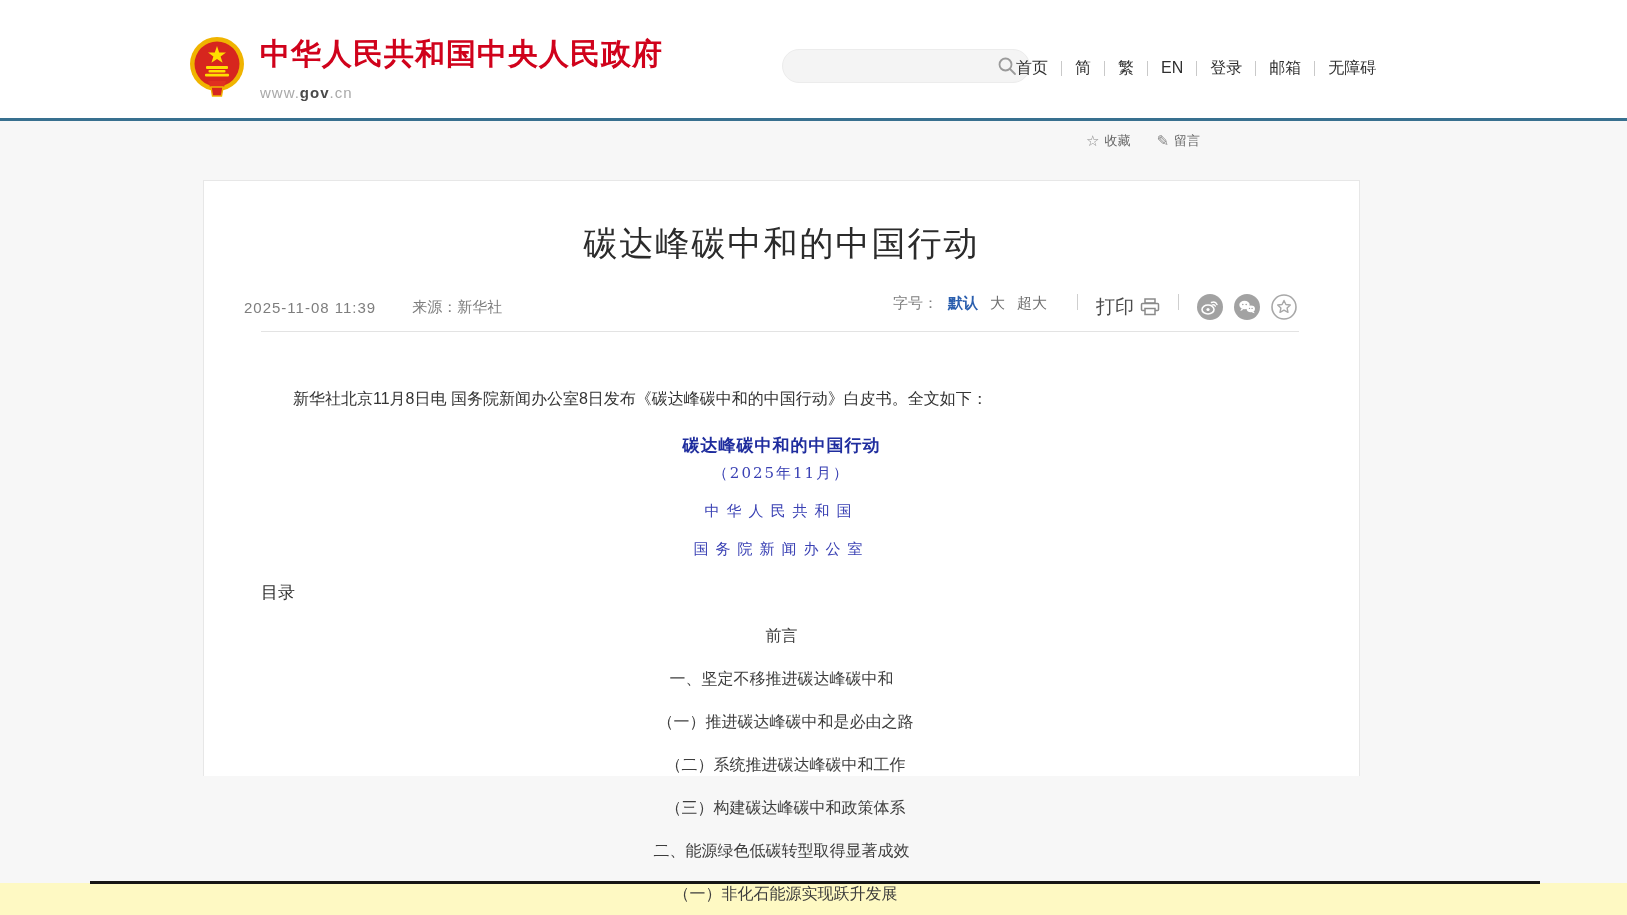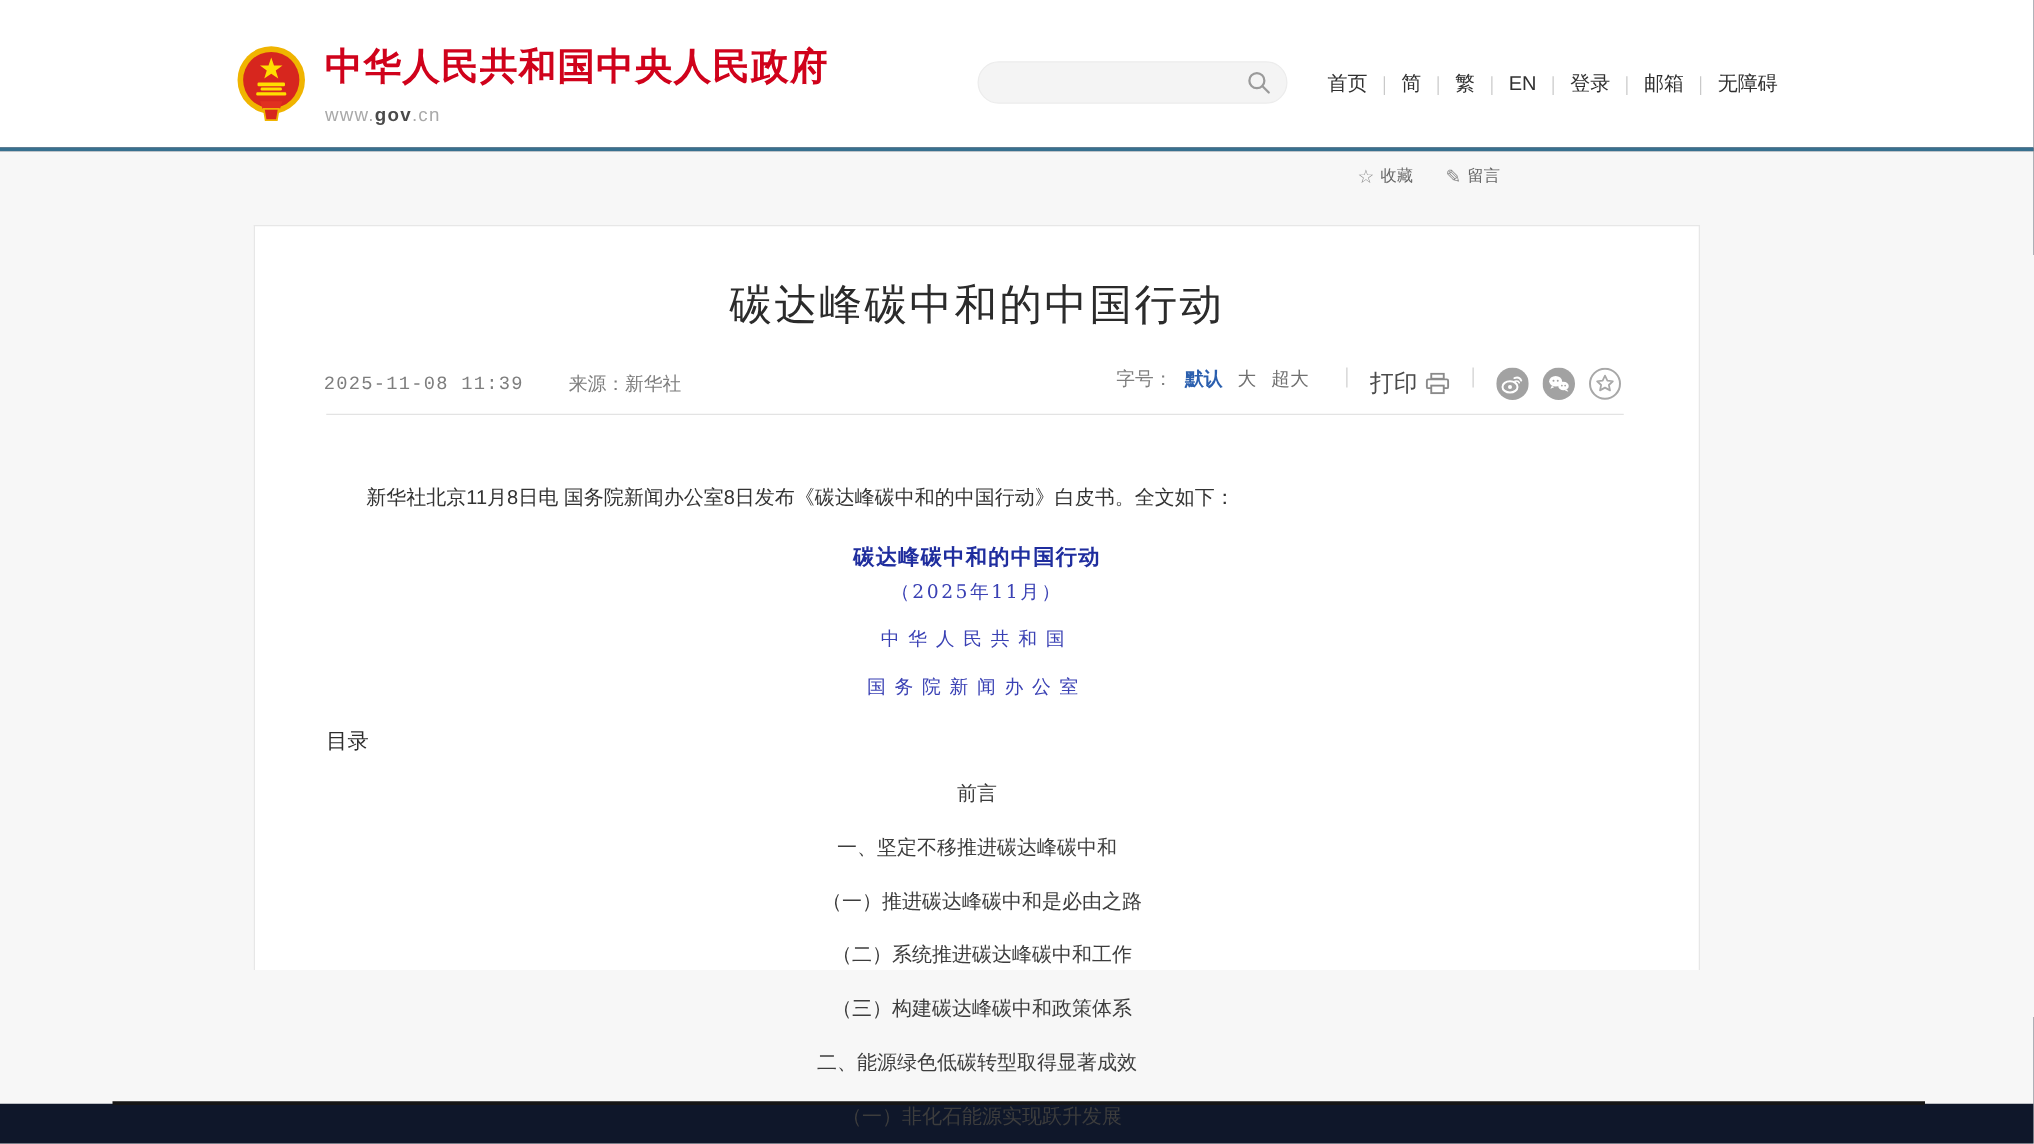--- a/index.html
+++ b/index.html
@@ -1,54 +1,54 @@
 <!DOCTYPE html>
 <html><head>
 <meta charset="utf-8">
 <style>
   * { margin:0; padding:0; box-sizing:border-box; }
   html,body { background:#ffffff; }
   body { font-family:"Liberation Sans","DejaVu Sans",sans-serif; }
-  .page { position:relative; width:1627px; height:915px; background:#0f172a; overflow:hidden; }
+  .page { position:relative; width:1627px; height:915px; background:#fef9c3; overflow:hidden; }
 
   
   .header { position:absolute; left:0; top:0; width:1627px; height:118px; background:#ffffff; }
   .logo-group { position:absolute; left:188px; top:36px; display:flex; align-items:flex-start; cursor:pointer; }
   .emblem { width:58px; height:64px; margin-right:14px; }
   .site-title { font-size:30px; font-weight:bold; color:#d0021b; letter-spacing:1px; line-height:36px; }
   .site-url { margin-top:12px; font-size:15px; color:#a9a9a9; letter-spacing:1px; }
   .site-url .gov { color:#4a4a4a; font-weight:bold; }
 
   .search-box { position:absolute; left:782px; top:49px; width:248px; height:34px;
     background:#f4f4f4; border:1px solid #ececec; border-radius:17px; display:flex; align-items:center; }
   .search-input { flex:1; height:30px; border:none; outline:none; background:transparent;
     padding:0 6px 0 16px; font-size:14px; color:#333; }
   .search-icon { width:20px; height:20px; margin-right:12px; cursor:pointer; flex:0 0 auto; }
 
-  .top-nav { position:absolute; left:1062px; top:56px; display:flex; align-items:center; height:24px; }
+  .top-nav { position:absolute; left:1016px; top:56px; display:flex; align-items:center; height:24px; }
   .top-nav .nav-item { font-size:16px; color:#303030; padding:0 13px; cursor:pointer; white-space:nowrap; line-height:24px; }
   .top-nav .nav-item:first-child { padding-left:0; }
   .top-nav .nav-sep { width:1px; height:15px; background:#c9c9c9; }
 
   .teal-line { position:absolute; left:0; top:118px; width:1627px; height:3px; background:#38708f; }
   .content-bg { position:absolute; left:0; top:121px; width:1627px; height:762px; background:#f7f7f7; }
 
   
   .quick-actions { position:absolute; left:1086px; top:132px; display:flex; align-items:center; gap:26px; }
   .qa-item { display:flex; align-items:center; gap:5px; font-size:13px; color:#666; cursor:pointer; }
   .qa-item .glyph { font-size:15px; color:#8a8a8a; }
 
   
   .card { position:absolute; left:203px; top:180px; width:1157px; height:596px;
     background:#ffffff; border:1px solid #e7e7e7; border-bottom:none; }
   .article-title { position:absolute; left:0; top:40px; width:100%; text-align:center;
     font-size:34px; font-weight:500; color:#2b2b2b; letter-spacing:2px; }
 
-  .meta { position:absolute; left:55px; right:62px; top:112px; height:28px;
-    display:flex; align-items:center; justify-content:space-between;font-family:Liberation Mono, monospace; }
+  .meta { position:absolute; left:40px; right:62px; top:112px; height:28px;
+    display:flex; align-items:center; justify-content:space-between; }
   .meta-left { display:flex; align-items:center; font-size:15px; color:#7e7e7e; }
   .meta-date { margin-right:36px; letter-spacing:1px; }
   .meta-right { display:flex; align-items:flex-start; }
   .fs-label { font-size:15px; color:#7e7e7e; margin-right:10px; }
   .fs-opt { font-size:15px; color:#707070; margin-right:12px; cursor:pointer; }
   .fs-opt.active { color:#2b5fae; font-weight:bold; }
   .meta-sep { width:1px; height:16px; background:#cfcfcf; margin:0 18px; }
   .print-btn { display:flex; align-items:center; gap:6px; font-size:19px; color:#4a4a4a; cursor:pointer; }
   .share-icons { display:flex; align-items:center; gap:11px; }
   .circle-icon { width:26px; height:26px; cursor:pointer; display:block; }

